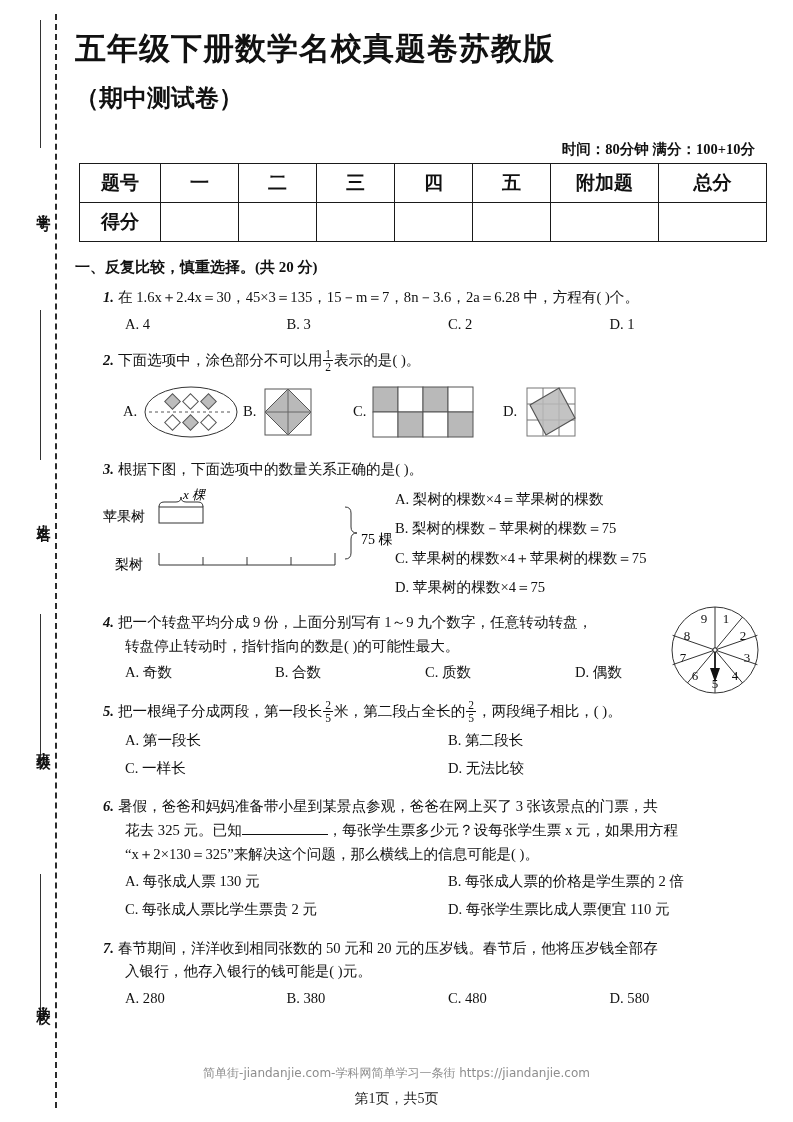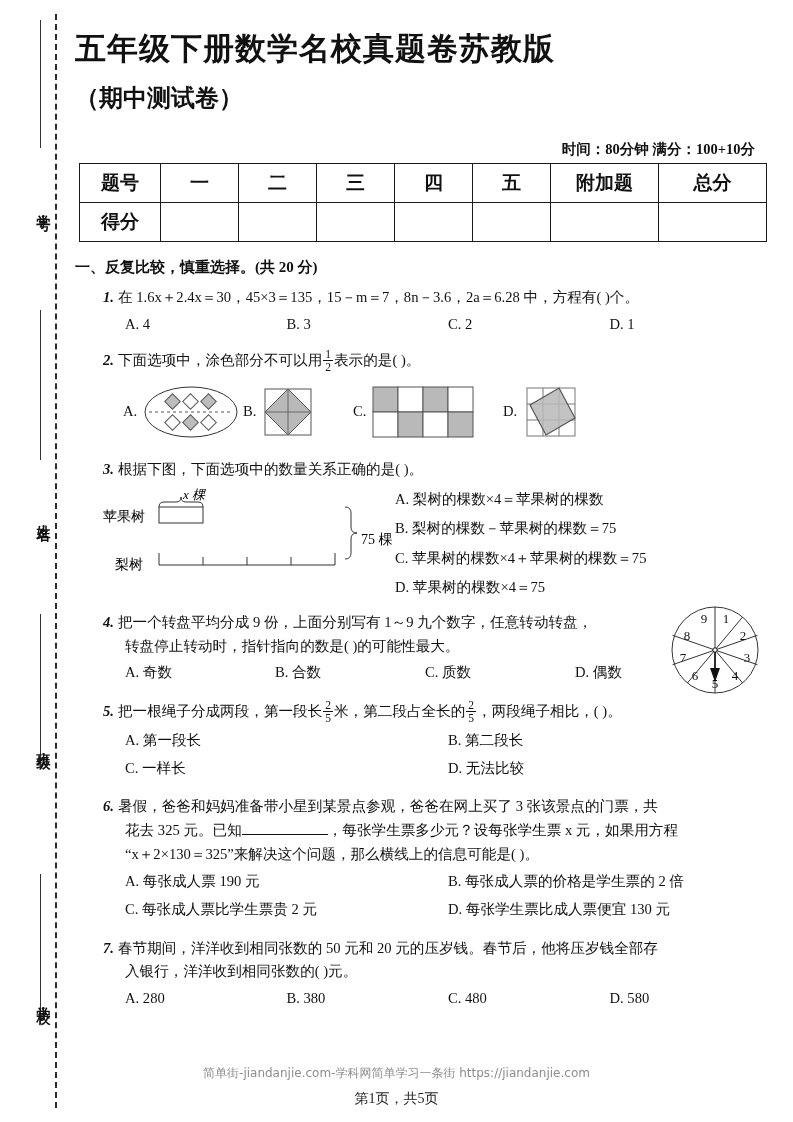--- a/index.html
+++ b/index.html
@@ -391,35 +391,35 @@
     </div>
 
     <div class="q" style="margin-top:12px;">
       <div class="qrow">
         <span class="qnum">6.</span>
         <span class="qtext">暑假，爸爸和妈妈准备带小星到某景点参观，爸爸在网上买了 3 张该景点的门票，共</span>
       </div>
       <div class="indent" style="font-size:14.6px;"><span>花去 325 元。已知</span><span class="blank-line"></span><span>，每张学生票多少元？设每张学生票 x 元，如果用方程</span></div>
       <div class="indent" style="font-size:14.6px;">“x＋2×130＝325”来解决这个问题，那么横线上的信息可能是(      )。</div>
       <div class="optline half">
-        <div>A. 每张成人票 190 元</div>
+        <div>A. 每张成人票 130 元</div>
         <div>B. 每张成人票的价格是学生票的 2 倍</div>
       </div>
       <div class="optline half">
         <div>C. 每张成人票比学生票贵 2 元</div>
-        <div>D. 每张学生票比成人票便宜 130 元</div>
+        <div>D. 每张学生票比成人票便宜 110 元</div>
       </div>
     </div>
 
     <div class="q" style="margin-top:12px;">
       <div class="qrow">
         <span class="qnum">7.</span>
         <span class="qtext">春节期间，洋洋收到相同张数的 50 元和 20 元的压岁钱。春节后，他将压岁钱全部存</span>
       </div>
-      <div class="indent" style="font-size:14.6px;">入银行，洋洋收到相同张数的(      )元。</div>
+      <div class="indent" style="font-size:14.6px;">入银行，他存入银行的钱可能是(      )元。</div>
       <div class="opts four">
         <div>A. 280</div>
         <div>B. 380</div>
         <div>C. 480</div>
         <div>D. 580</div>
       </div>
     </div>
 
   </div>
 

